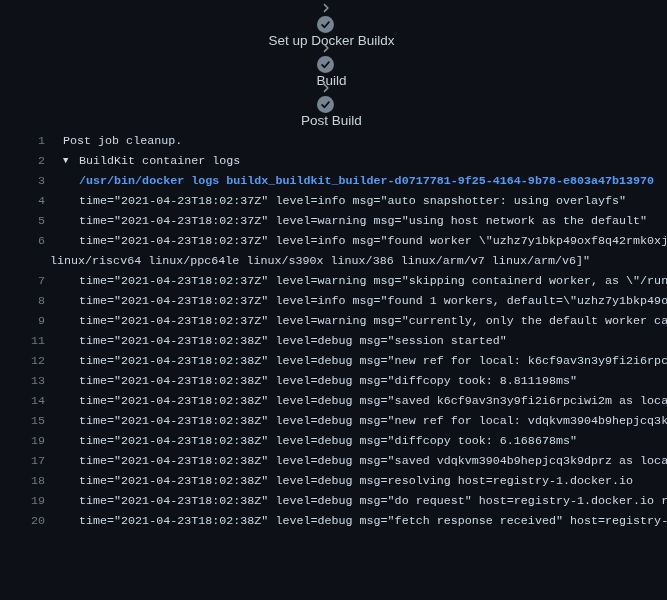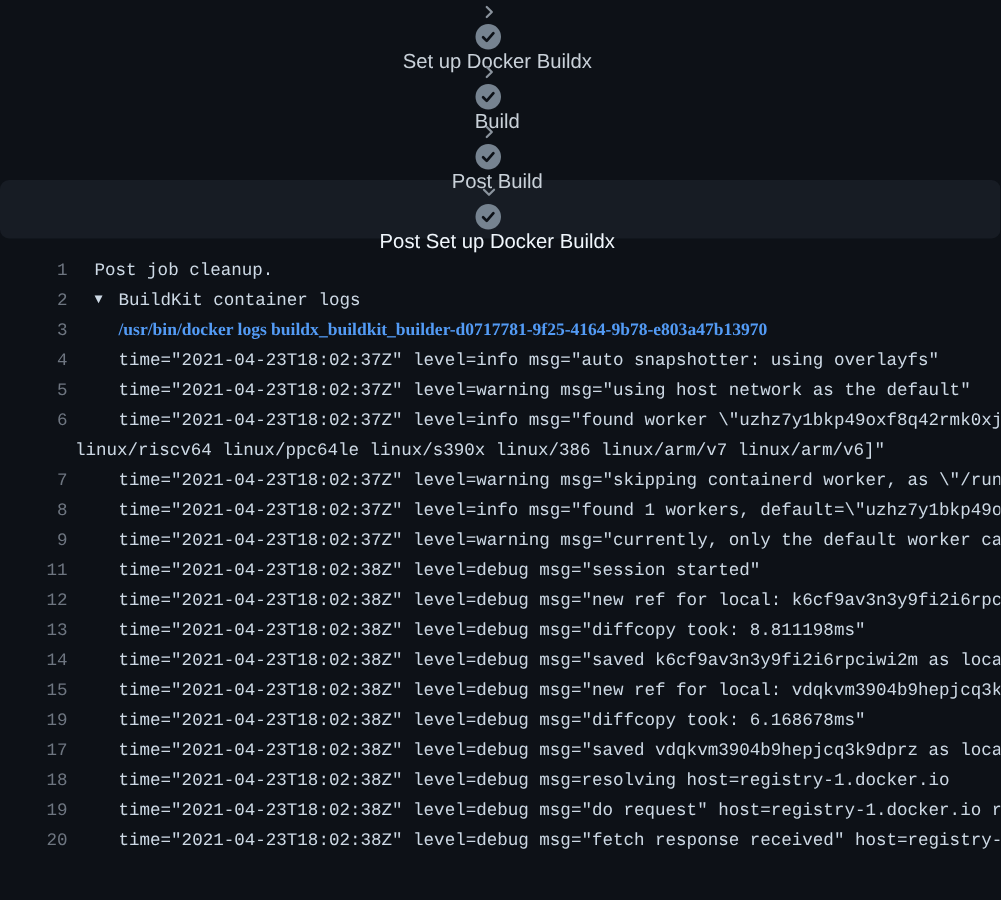--- a/index.html
+++ b/index.html
@@ -33,21 +33,21 @@
     display:flex;height:20px;line-height:20px;white-space:pre;overflow:hidden;
     font-family:"Liberation Mono","DejaVu Sans Mono",monospace;
     font-size:11.7px;color:#cdd9e5;
   }
   .ln{flex:0 0 45px;text-align:right;color:#6e7681;cursor:pointer;}
   .lt{display:block;}
   .lt.root{padding-left:18px;}
   .lt.group{padding-left:18px;}
   .lt.child{padding-left:34px;}
   .lt.wrap{padding-left:5px;text-align:right;}
-  .lt.command{padding-left:34px;color:#539bf5;font-weight:bold;font-family:Liberation Serif, serif;}
+  .lt.command{padding-left:34px;color:#539bf5;font-weight:bold;}
   .tri{
     display:inline-block;width:16px;font-size:9px;vertical-align:1px;
     color:#cdd9e5;cursor:pointer;
   }
 </style>
 </head>
 <body>
 
 <div class="steps">
     <div class="step">
@@ -82,33 +82,20 @@
           <path d="M6 3.5 L10.5 8 L6 12.5"></path>
         </svg>
       </span>
       <span class="check">
         <svg width="11" height="11" viewBox="0 0 16 16" fill="none" stroke="#0d1117" stroke-width="2.6" stroke-linecap="round" stroke-linejoin="round">
           <path d="M3 8.5 L6.5 12 L13 4.5"></path>
         </svg>
       </span>
       <span class="step-label">Post Build</span>
     </div>
-    <div class="step expanded">
-      <span class="chev">
-        <svg width="12" height="12" viewBox="0 0 16 16" fill="none" stroke="currentColor" stroke-width="2" stroke-linecap="round" stroke-linejoin="round">
-          <path d="M3.5 6 L8 10.5 L12.5 6"></path>
-        </svg>
-      </span>
-      <span class="check">
-        <svg width="11" height="11" viewBox="0 0 16 16" fill="none" stroke="#0d1117" stroke-width="2.6" stroke-linecap="round" stroke-linejoin="round">
-          <path d="M3 8.5 L6.5 12 L13 4.5"></path>
-        </svg>
-      </span>
-      <span class="step-label">Post Set up Docker Buildx</span>
-    </div>
   </div>
 <div class="log">
     <div class="row"><span class="ln">1</span><span class="lt root">Post job cleanup.</span></div>
     <div class="row"><span class="ln">2</span><span class="lt group"><span class="tri">▼</span><span>BuildKit container logs</span></span></div>
     <div class="row"><span class="ln">3</span><span class="lt command">/usr/bin/docker logs buildx_buildkit_builder-d0717781-9f25-4164-9b78-e803a47b13970</span></div>
     <div class="row"><span class="ln">4</span><span class="lt child">time="2021-04-23T18:02:37Z" level=info msg="auto snapshotter: using overlayfs"</span></div>
     <div class="row"><span class="ln">5</span><span class="lt child">time="2021-04-23T18:02:37Z" level=warning msg="using host network as the default"</span></div>
     <div class="row"><span class="ln">6</span><span class="lt child">time="2021-04-23T18:02:37Z" level=info msg="found worker \"uzhz7y1bkp49oxf8q42rmk0xj</span></div>
     <div class="row"><span class="ln"></span><span class="lt wrap">linux/riscv64 linux/ppc64le linux/s390x linux/386 linux/arm/v7 linux/arm/v6]"</span></div>
     <div class="row"><span class="ln">7</span><span class="lt child">time="2021-04-23T18:02:37Z" level=warning msg="skipping containerd worker, as \"/run</span></div>

